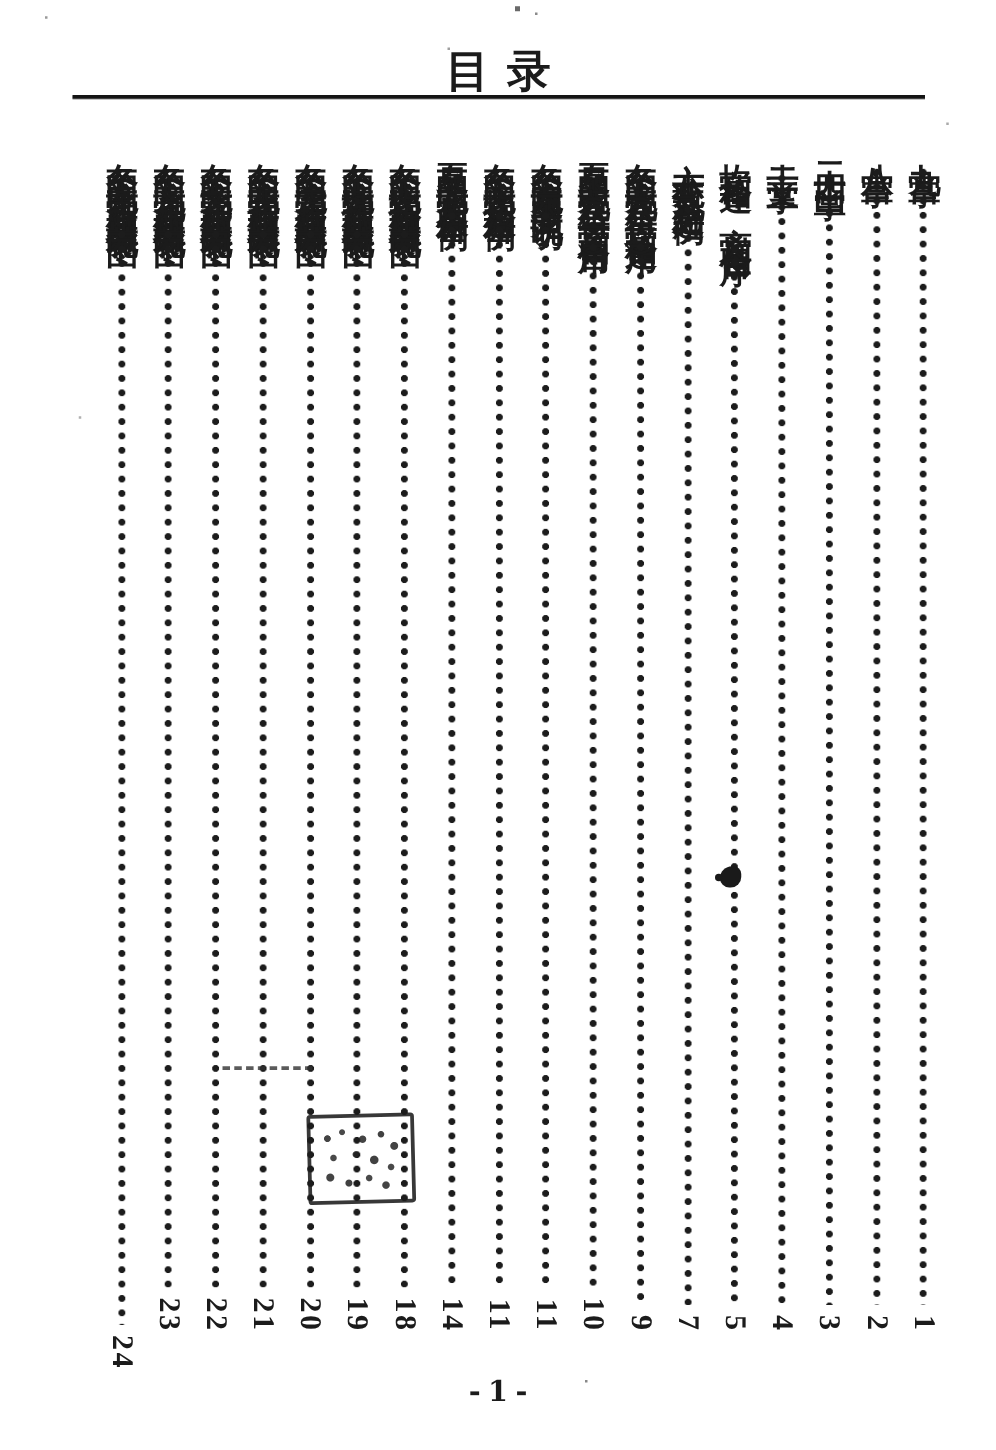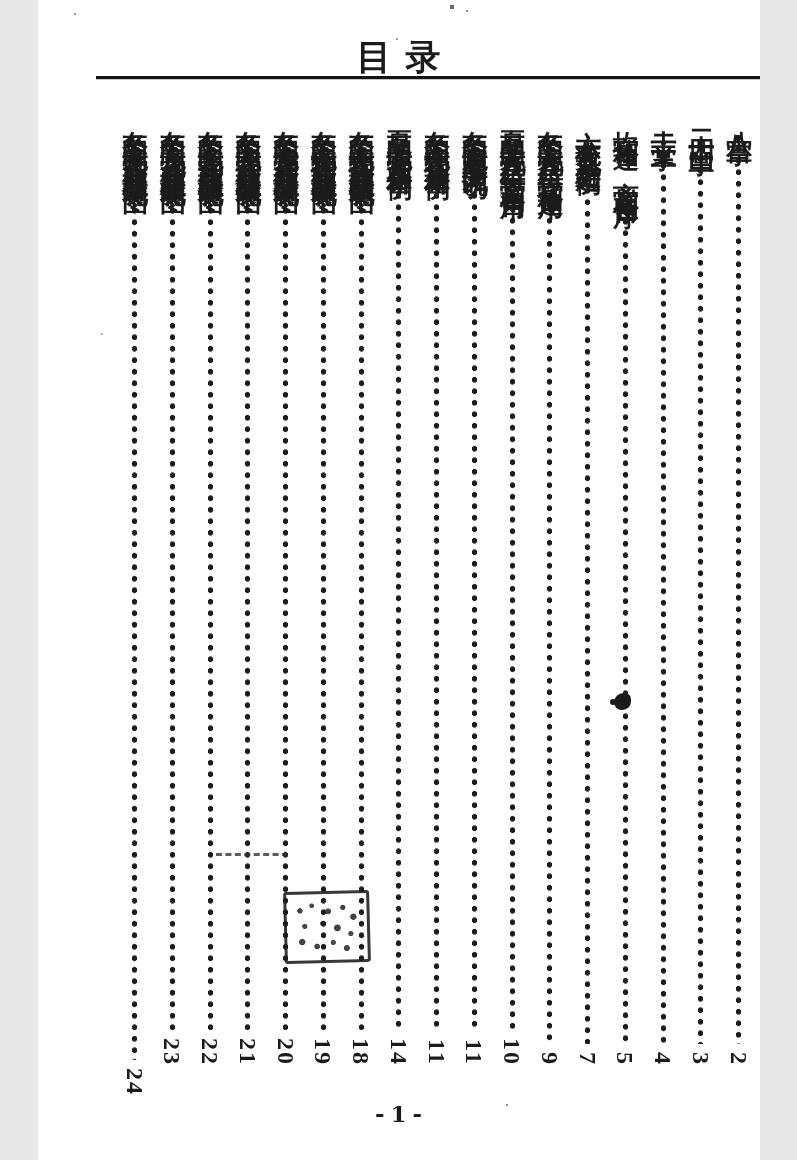--- a/index.html
+++ b/index.html
@@ -1,18 +1,18 @@
 <!DOCTYPE html>
 <html><head>
 <meta charset="utf-8">
 <style>
   html,body { margin:0; padding:0; background:#e8e8e8; }
   .sheet {
     position:relative;
-    width:722px; height:1160px;
+    width:797px; height:1160px;
     margin:0 auto;
     background:#ffffff;
     color:#1b1b1b;
     font-family:"Liberation Serif","DejaVu Serif",serif;
     overflow:hidden;
   }
   
   .sheet::after {
     content:"";
     position:absolute; left:0; top:0; width:2px; height:2px; background:transparent;

